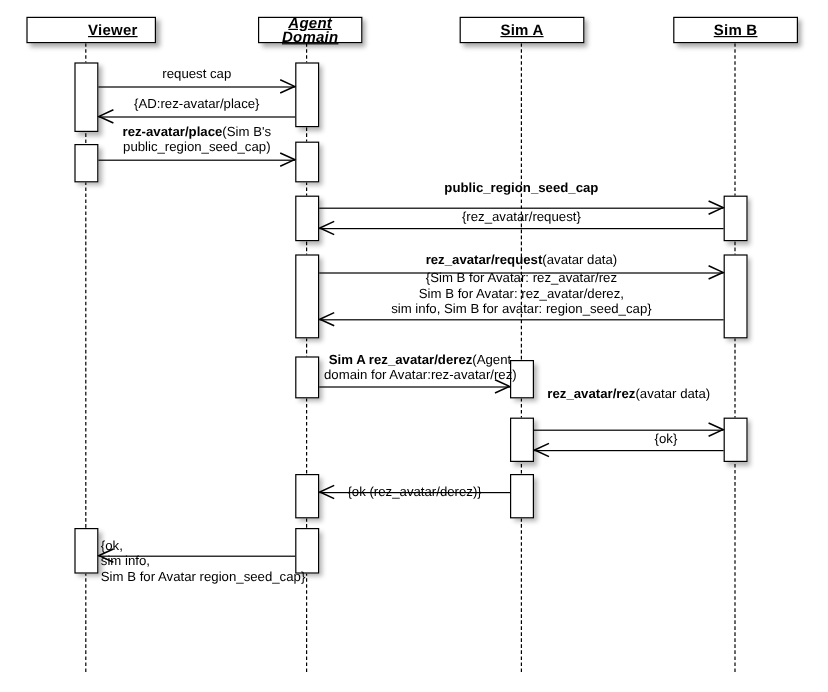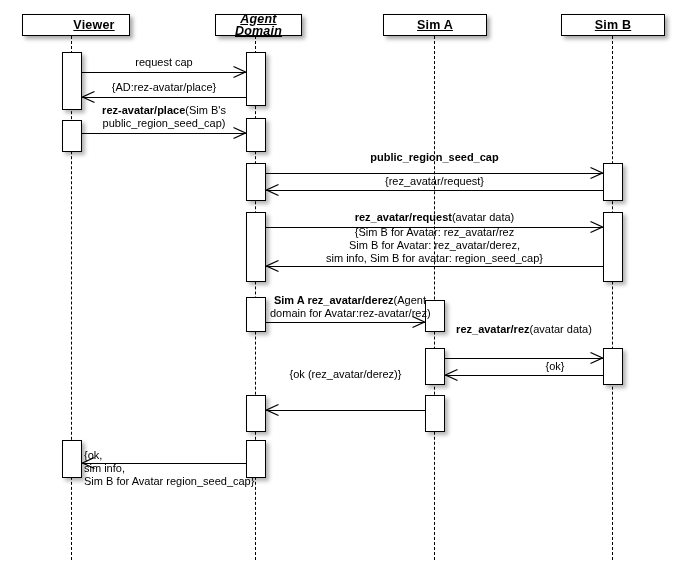--- a/index.html
+++ b/index.html
@@ -199,21 +199,21 @@
       </div>
       <div class="msg-label center" style="left: 445px; top: 360px; width: 158px; margin-left: 31px;">
         <div><span>{ok}</span></div>
       </div>
       <div class="msg-line" style="left: 266px; top: 410px; width: 159px;"></div>
       <div class="arrow-head" style="left: 266px; top: 404px;">
         <svg width="13" height="12" viewBox="0 0 13 12">
           <polyline points="12.5,0.5 0.5,6 12.5,11.5" fill="none" stroke="#000" stroke-width="1.3"></polyline>
         </svg>
       </div>
-      <div class="msg-label center" style="left: 266px; top: 368px; width: 159px;">
+      <div class="msg-label center" style="left: 266px; top: 404px; width: 159px;">
         <div><span>{ok (rez_avatar/derez)}</span></div>
       </div>
       <div class="msg-line" style="left: 82px; top: 463px; width: 164px;"></div>
       <div class="arrow-head" style="left: 82px; top: 457px;">
         <svg width="13" height="12" viewBox="0 0 13 12">
           <polyline points="12.5,0.5 0.5,6 12.5,11.5" fill="none" stroke="#000" stroke-width="1.3"></polyline>
         </svg>
       </div>
       <div class="msg-label left" style="left: 84px; top: 425px; width: 200px;">
         <div><span>{ok,</span></div>

